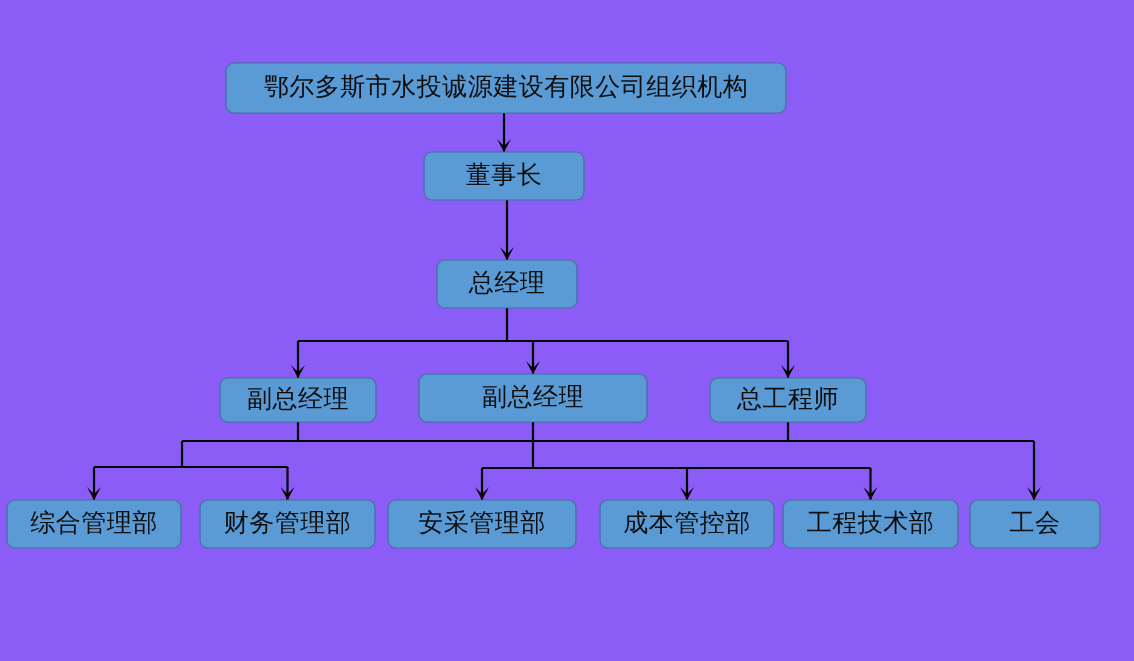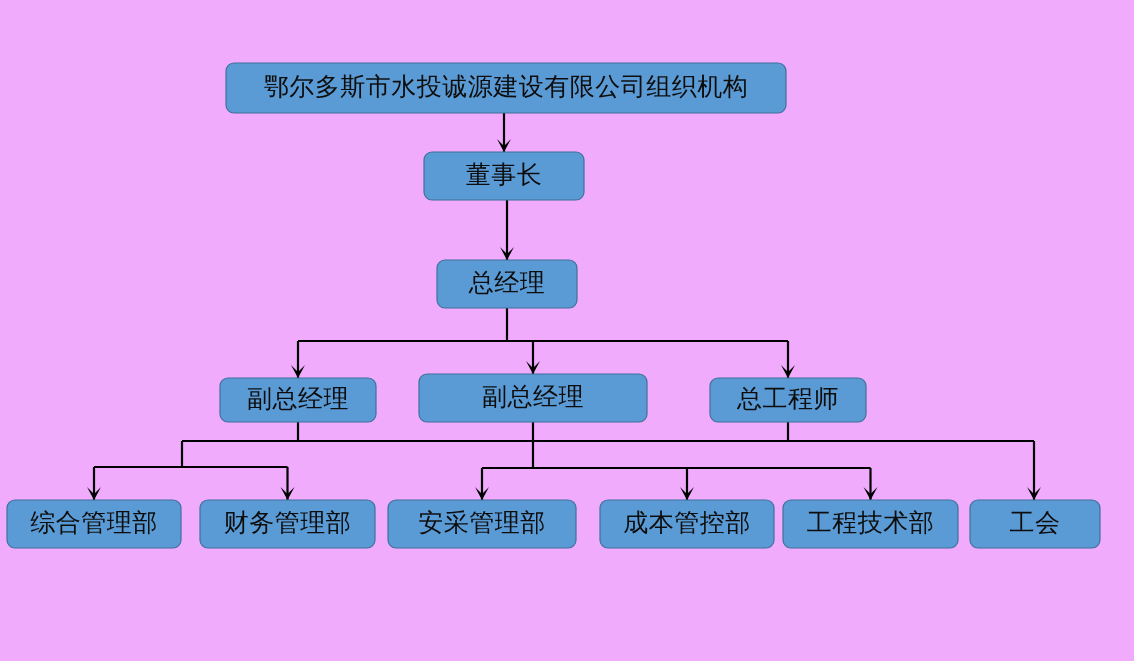--- a/index.html
+++ b/index.html
@@ -8,21 +8,21 @@
     padding: 0;
     background: #ffffff;
   }
   body {
     font-family: "Liberation Serif", "DejaVu Serif", serif;
   }
   #chart-root {
     position: relative;
     width: 1134px;
     height: 661px;
-    background: #f0abfc;
+    background: #8b5cf6;
     overflow: hidden;
   }
   svg#org-svg {
     position: absolute;
     left: 0;
     top: 0;
     width: 1134px;
     height: 661px;
     display: block;
   }

